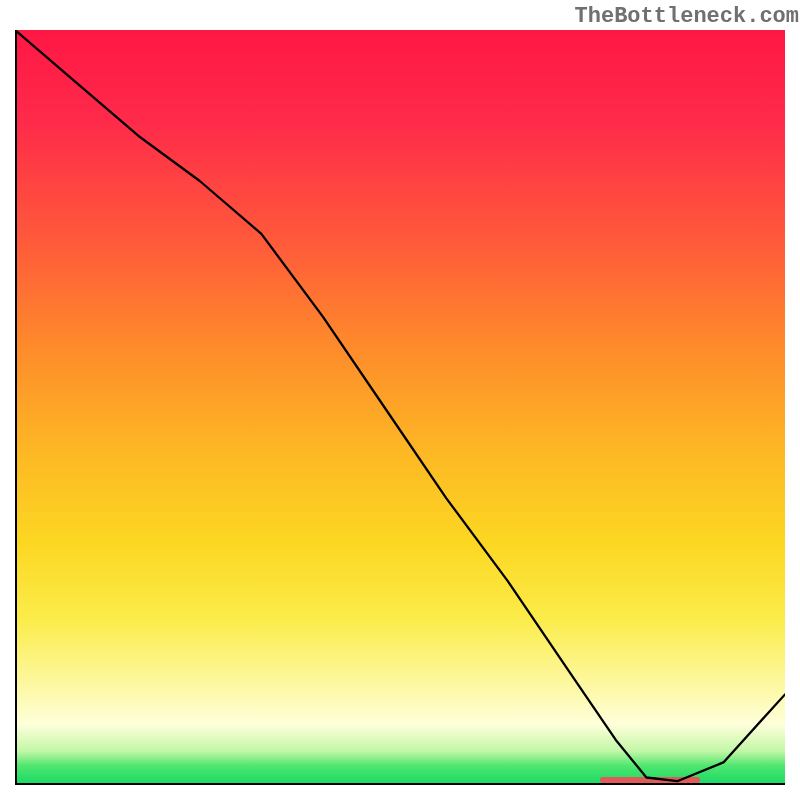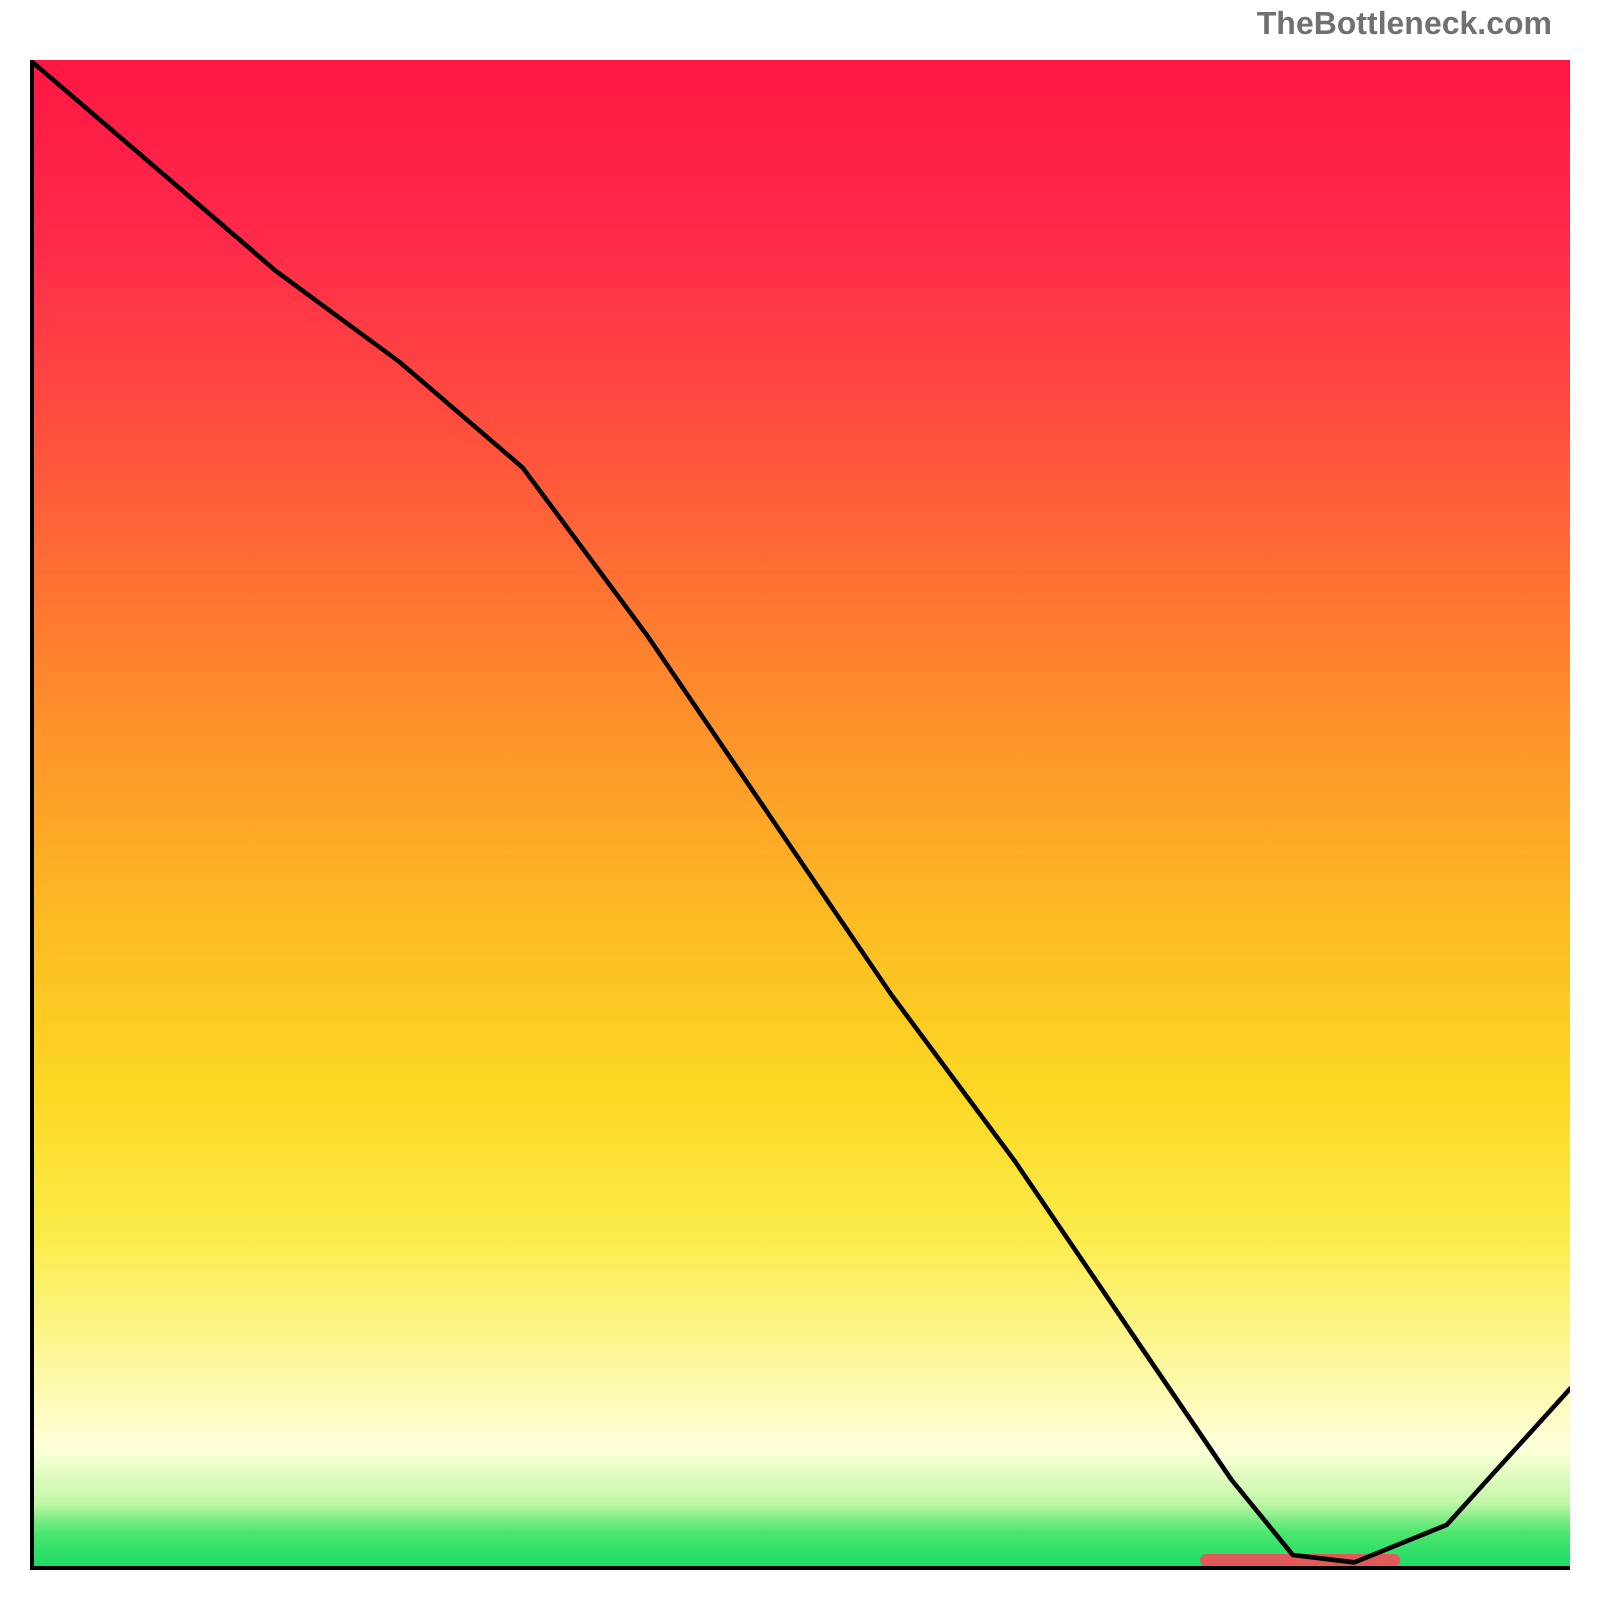--- a/index.html
+++ b/index.html
@@ -5,23 +5,23 @@
   * { margin: 0; padding: 0; box-sizing: border-box; }
   html, body { width: 800px; height: 800px; overflow: hidden; background: #fff; }
   .chart-container {
     position: relative;
     width: 800px;
     height: 800px;
   }
   .watermark {
     position: absolute;
     top: 4px;
-    right: 24px;
-    font-family: Liberation Sans, sans-serif;
-    font-size: 16px;
+    right: 1px;
+    font-family: Liberation Mono, monospace;
+    font-size: 22px;
     font-weight: bold;
     color: #707070;
     z-index: 10;
   }
   .plot-area {
     position: absolute;
     left: 15px;
     top: 30px;
     width: 770px;
     height: 755px;

